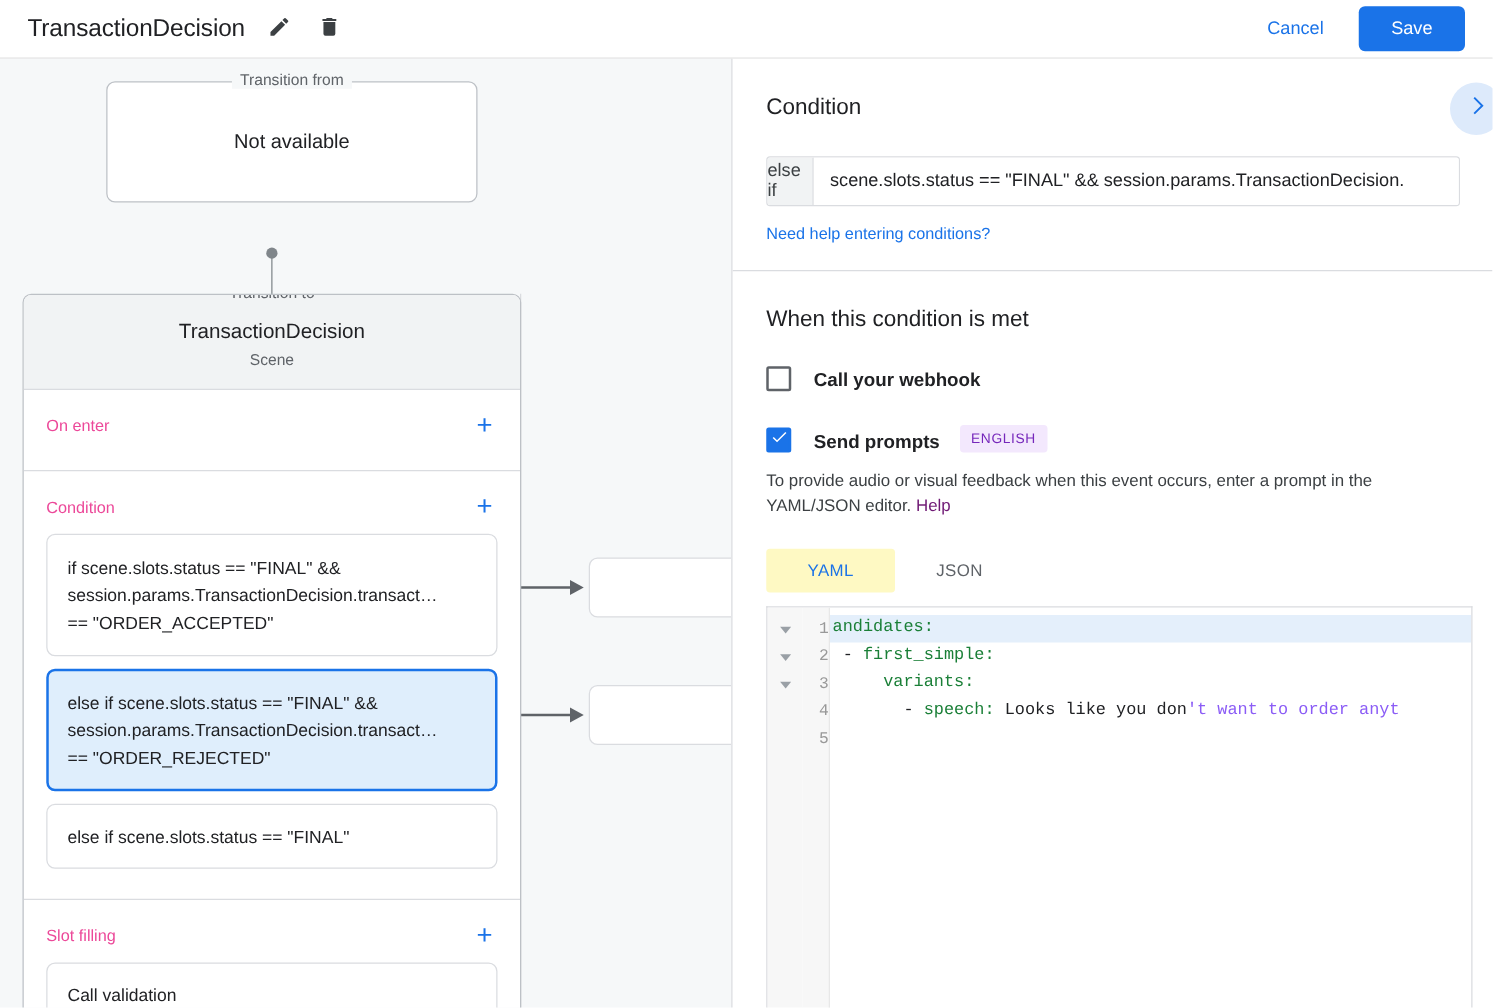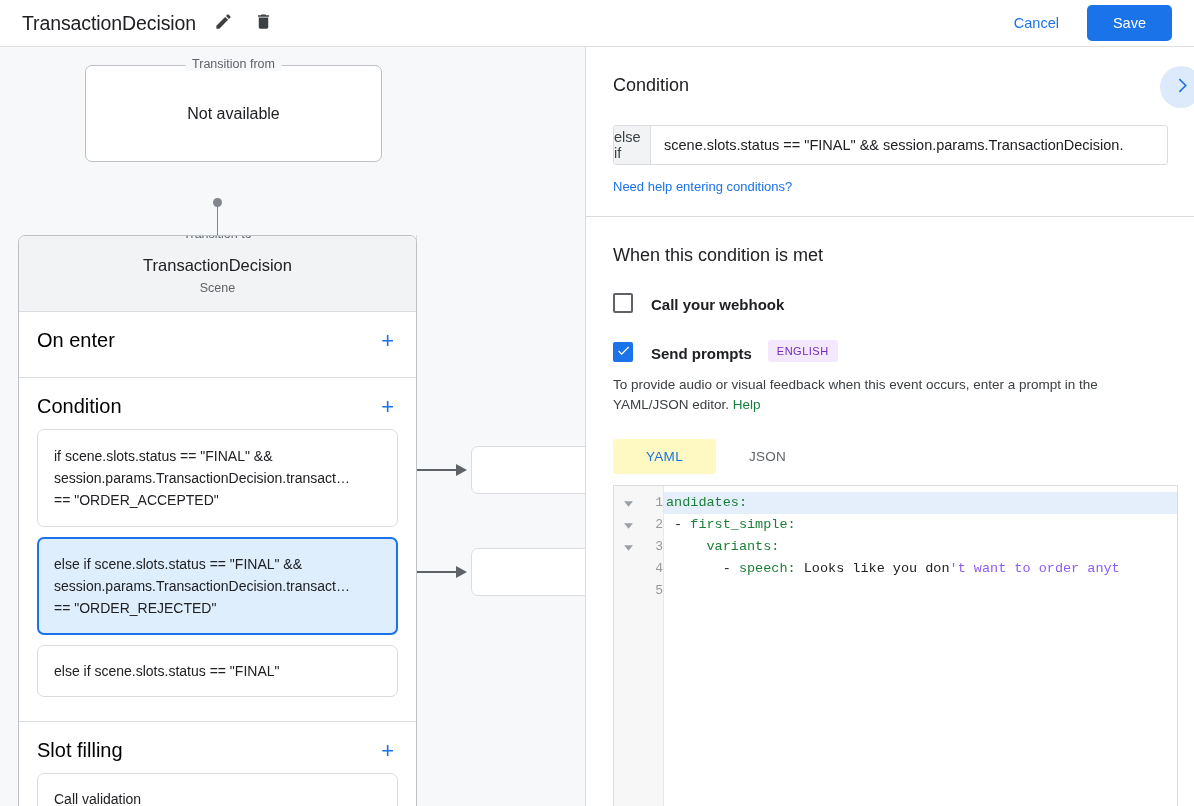--- a/index.html
+++ b/index.html
@@ -119,21 +119,21 @@
 
   .section {
     border-bottom: 1px solid #dadce0;
     padding: 0 0 14px 0;
   }
   .section:last-child { border-bottom: none; }
   .section-header {
     display: flex; align-items: center; justify-content: space-between;
     padding: 17px 18px 11px 18px;
   }
-  .section-title { font-size: 20px; color: #000000; }
+  .section-title { font-size: 13px; color: #ec4899; }
   .plus-btn {
     color: #1a73e8; font-size: 22px; line-height: 1;
     cursor: pointer; padding: 0 4px; user-select: none;
     font-weight: 300;
   }
 
   .cond-card {
     margin: 0 18px 10px 18px;
     background: #ffffff;
     border: 1px solid #dadce0;
@@ -254,21 +254,21 @@
     color: #7627bb;
     font-size: 11px;
     letter-spacing: 0.5px;
     padding: 5px 9px;
     border-radius: 3px;
   }
   .desc {
     margin: 13px 27px 0 27px;
     font-size: 13.5px; color: #3c4043; line-height: 20px;
   }
-  .desc a { color: #15803d; text-decoration: none; cursor: pointer; }
+  .desc a { color: #701a75; text-decoration: none; cursor: pointer; }
 
   .tabs {
     display: flex; margin: 24px 0 0 27px;
   }
   .tab {
     padding: 10px 33px;
     font-size: 13.5px; color: #5f6368;
     cursor: pointer; border-radius: 3px;
     letter-spacing: 0.3px;
   }

